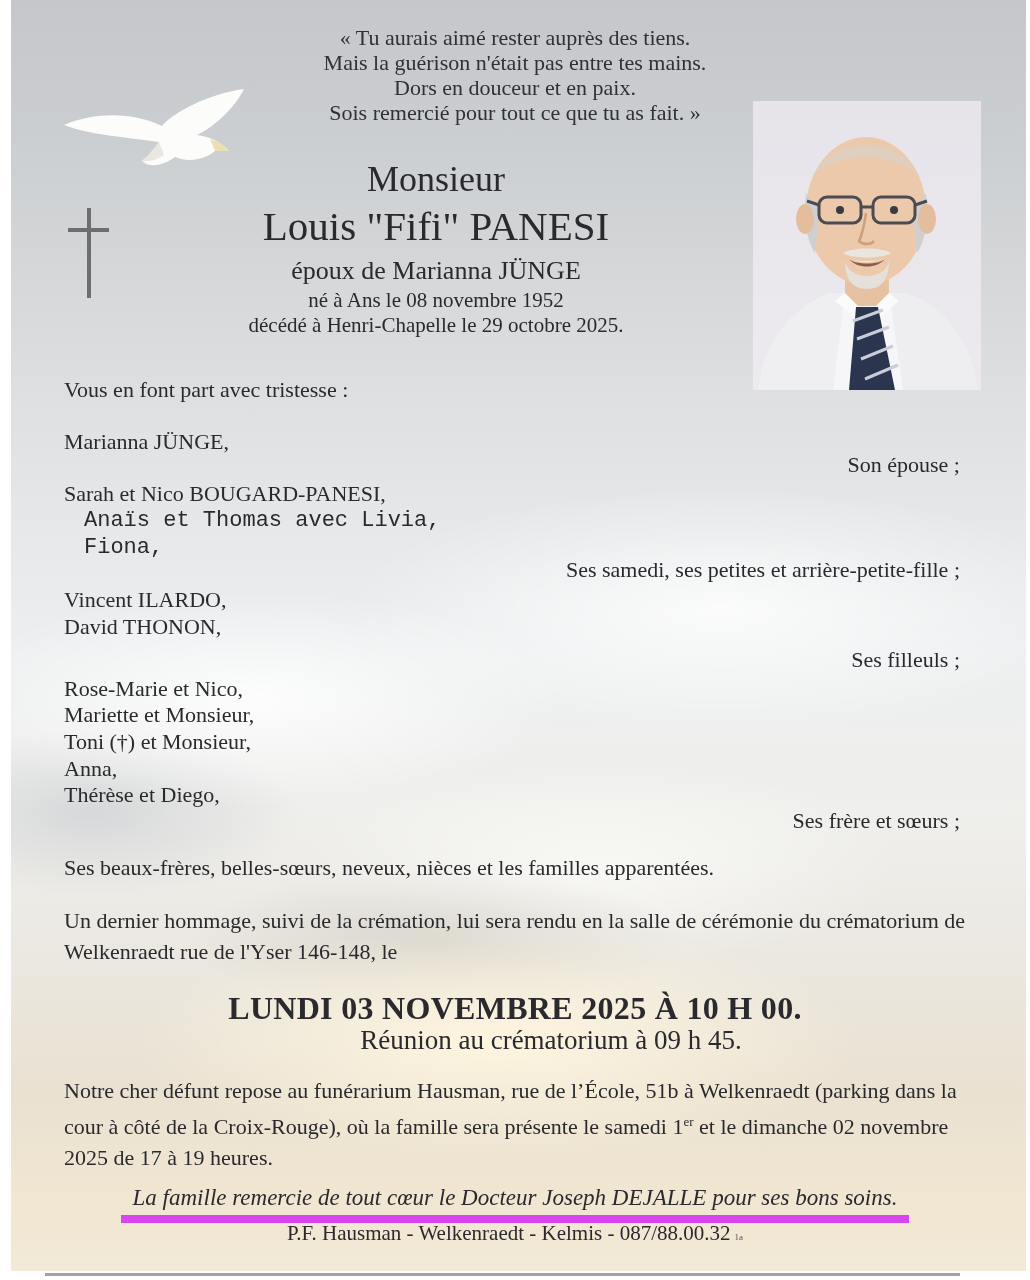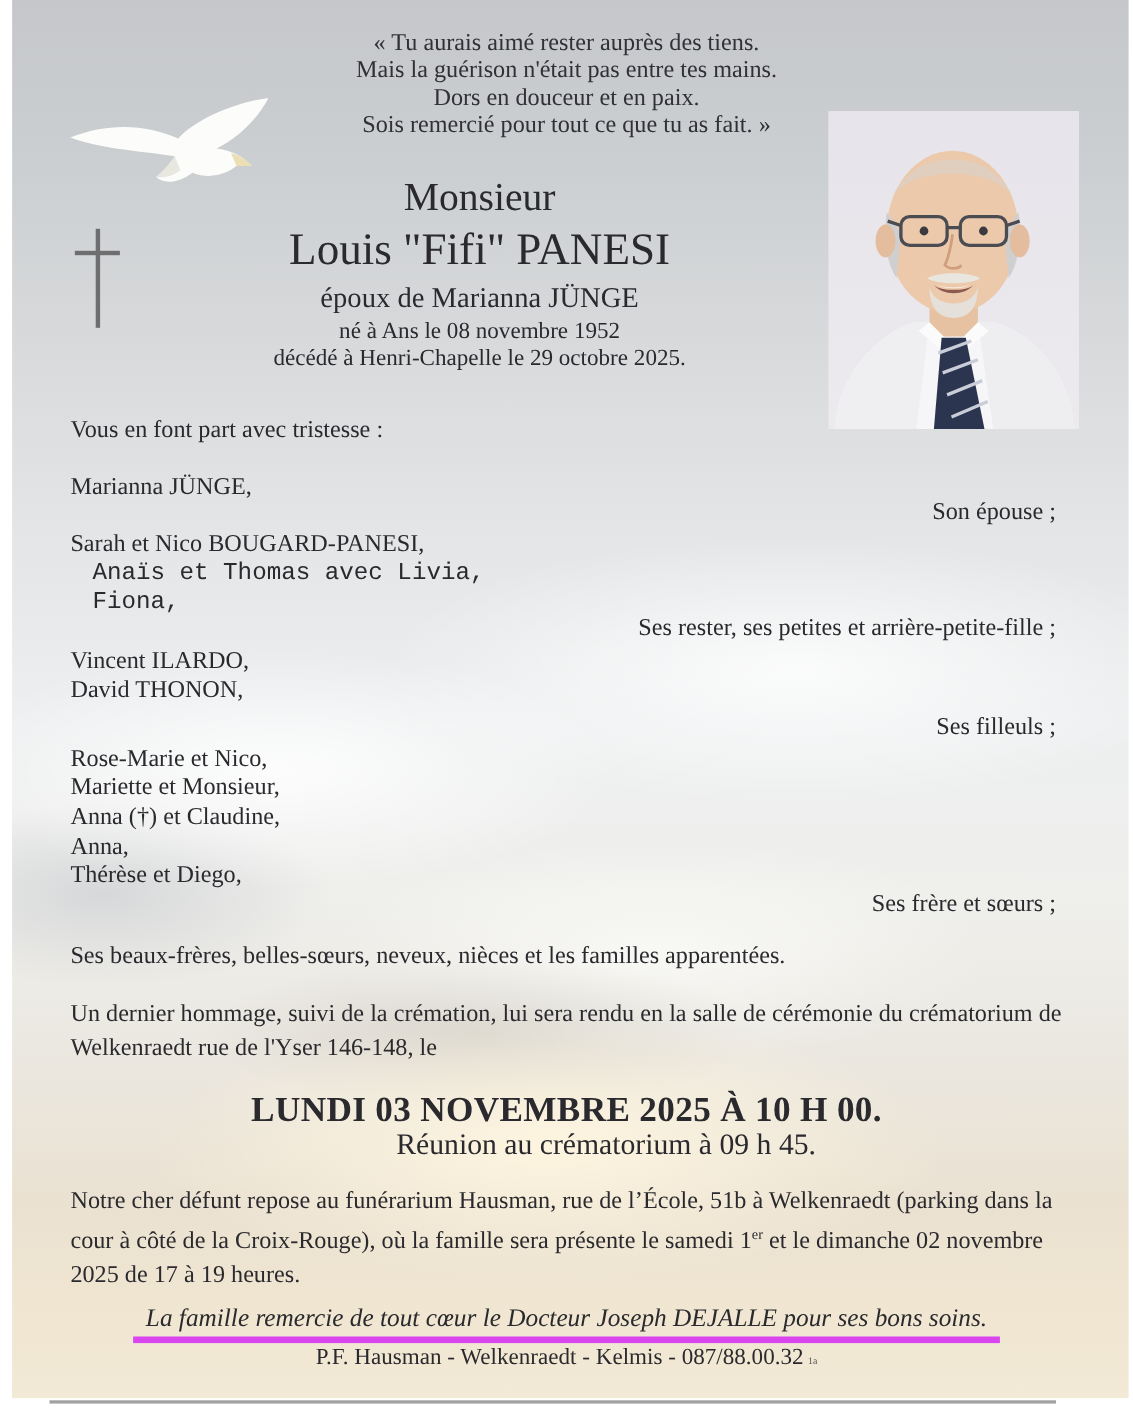--- a/index.html
+++ b/index.html
@@ -32,21 +32,21 @@
   .hdr{left:0;width:872px;text-align:center;}
   .body-line{left:64px;font-size:22px;}
   .indent{left:84px;font-family:Liberation Mono, monospace;}
   .relation{right:70px;text-align:right;font-size:22px;}
   .para{position:absolute;left:64px;font-size:22px;}
   .para1{top:905px;width:906px;line-height:31px;white-space:normal;}
   .para2{top:1075px;width:916px;line-height:31px;white-space:normal;}
   .date-bold{top:990px;font-weight:bold;font-size:32px;letter-spacing:0.3px;}
   .meeting{top:1025px;font-size:27px;padding-left:36px;}
   .thanks{top:1185px;font-style:italic;font-size:23px;}
-  .thanks-inner{display:inline-block;border-bottom:6px solid #d946ef;padding:0 12px 4px 12px;}
+  .thanks-inner{display:inline-block;border-bottom:8px solid #d946ef;padding:0 12px 4px 12px;}
   .fh-line{top:1221px;font-size:21px;}
   .tiny-mark{font-size:9px;vertical-align:baseline;color:#55555a;margin-left:4px;}
   sup{font-size:13px;}
   
   .cross{position:absolute;left:66px;top:208px;width:48px;height:95px;}
   .cross .v{position:absolute;left:21px;top:0;width:4px;height:90px;background:#6e6e70;}
   .cross .h{position:absolute;left:2px;top:20px;width:41px;height:4px;background:#6e6e70;}
   
   .bird{position:absolute;left:56px;top:84px;width:202px;height:94px;}
   .portrait{position:absolute;left:753px;top:101px;width:228px;height:289px;}
@@ -131,29 +131,29 @@
 <div class="txt hdr hdr-small" style="top:313px">décédé à Henri-Chapelle le 29 octobre 2025.</div>
 
 <div class="txt body-line" style="top:377px">Vous en font part avec tristesse :</div>
 
 <div class="txt body-line" style="top:429px">Marianna JÜNGE,</div>
 <div class="txt relation" style="top:452px">Son épouse ;</div>
 
 <div class="txt body-line" style="top:481px">Sarah et Nico BOUGARD-PANESI,</div>
 <div class="txt body-line indent" style="top:508px">Anaïs et Thomas avec Livia,</div>
 <div class="txt body-line indent" style="top:535px">Fiona,</div>
-<div class="txt relation" style="top:557px">Ses rester, ses petites et arrière-petite-fille ;</div>
+<div class="txt relation" style="top:557px">Ses samedi, ses petites et arrière-petite-fille ;</div>
 
 <div class="txt body-line" style="top:587px">Vincent ILARDO,</div>
 <div class="txt body-line" style="top:614px">David THONON,</div>
 <div class="txt relation" style="top:647px">Ses filleuls ;</div>
 
 <div class="txt body-line" style="top:676px">Rose-Marie et Nico,</div>
 <div class="txt body-line" style="top:702px">Mariette et Monsieur,</div>
-<div class="txt body-line" style="top:729px">Anna (†) et Claudine,</div>
+<div class="txt body-line" style="top:729px">Toni (†) et Monsieur,</div>
 <div class="txt body-line" style="top:756px">Anna,</div>
 <div class="txt body-line" style="top:782px">Thérèse et Diego,</div>
 <div class="txt relation" style="top:808px">Ses frère et sœurs ;</div>
 
 <div class="txt body-line" style="top:855px">Ses beaux-frères, belles-sœurs, neveux, nièces et les familles apparentées.</div>
 
 <div class="para para1">Un dernier hommage, suivi de la crémation, lui sera rendu en la salle de cérémonie du crématorium de Welkenraedt rue de l'Yser 146-148, le</div>
 <div class="txt center date-bold">LUNDI 03 NOVEMBRE 2025 À 10 H 00.</div>
 <div class="txt center meeting">Réunion au crématorium à 09 h 45.</div>
 

